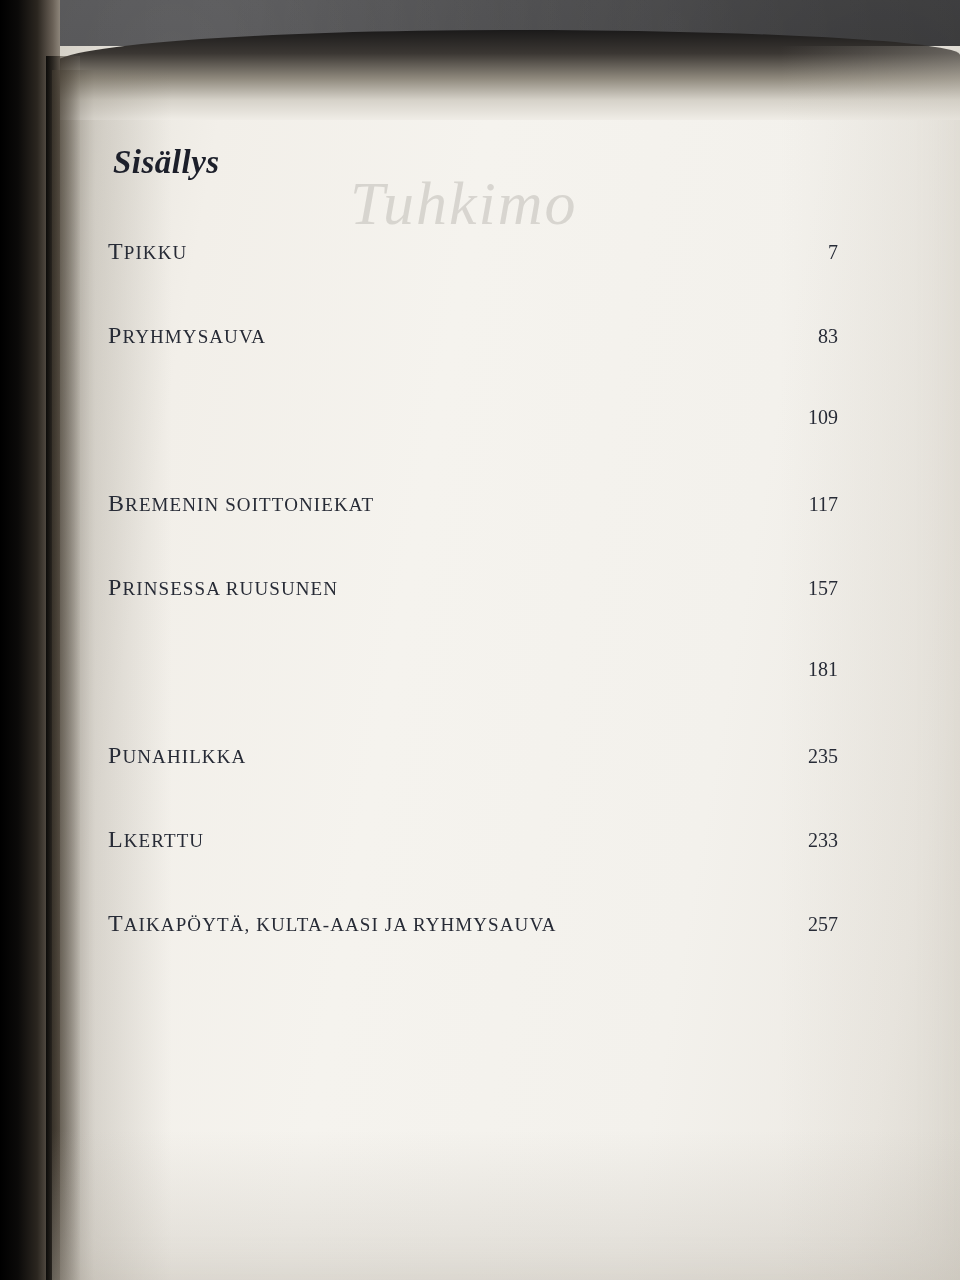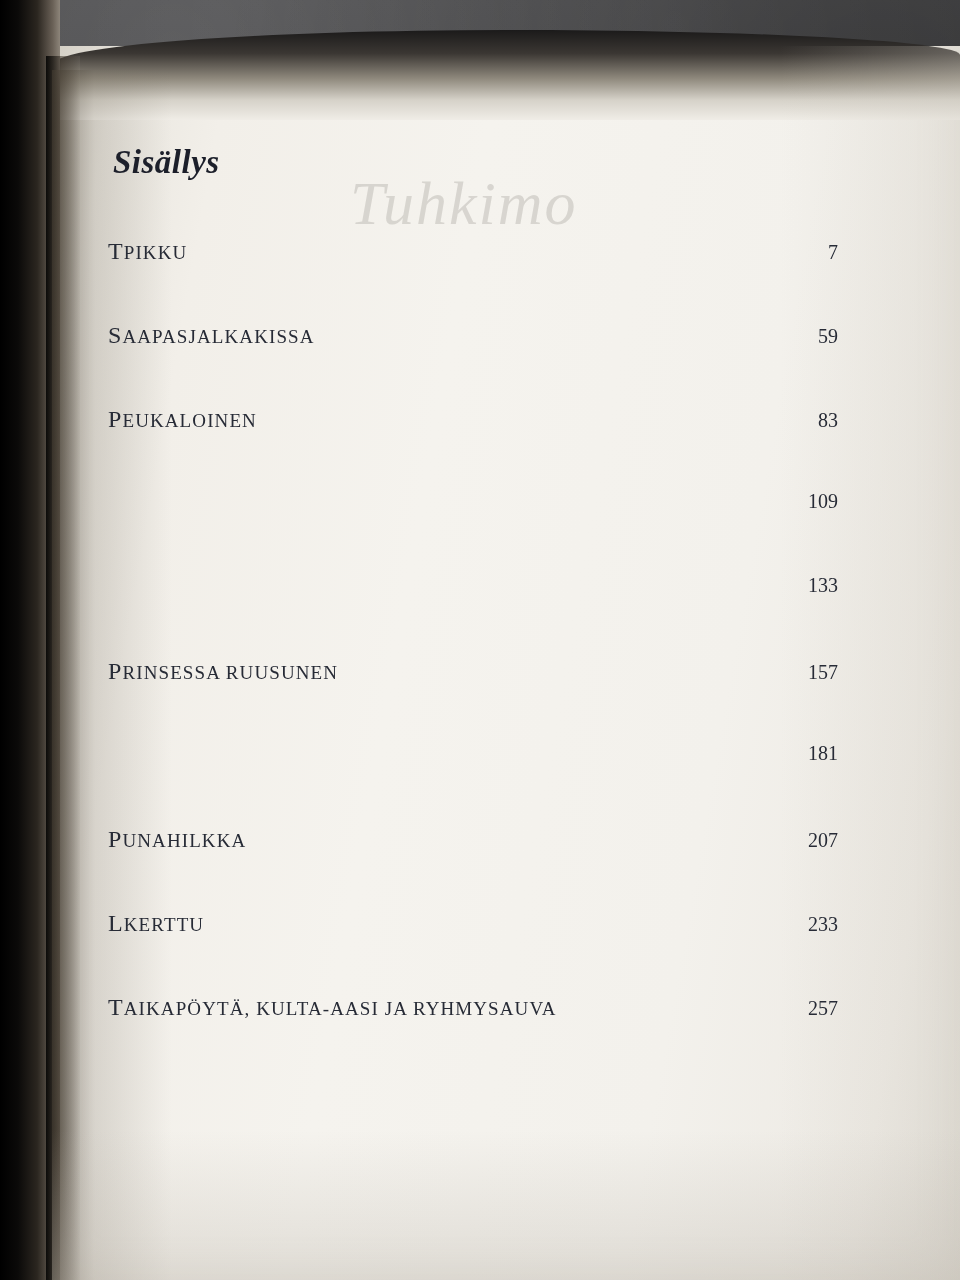--- a/index.html
+++ b/index.html
@@ -207,64 +207,58 @@
     <div class="toc-title">Sisällys</div>
     <div class="toc-list">
         <div class="toc-row">
           <div class="toc-entry"><span class="cap">T</span><span>PIKKU</span></div>
           <div class="toc-leader">
             <span>. . . . . . . . . . . . . . . . . . . . . . . . . . . . . . . . . . . . . . . . . . . . . . . . . . . . . . . .</span>
           </div>
           <div class="toc-page">7</div>
         </div>
         <div class="toc-row">
-          <div class="toc-entry"><span class="cap">S</span><span>AAPASJALKAKISSA</span></div>
-          <div class="toc-leader">
-            <span>. . . . . . . . . . . . . . . . . . . . . . . . . . . . . . . . . . . . . . . . . . . . . . . . . . . . . . . .</span>
-          </div>
-          <div class="toc-page">59</div>
-        </div>
-        <div class="toc-row">
-          <div class="toc-entry"><span class="cap">P</span><span>EUKALOINEN</span></div>
+          <div class="toc-entry"><span class="cap">P</span><span>RYHMYSAUVA</span></div>
           <div class="toc-leader">
             <span>. . . . . . . . . . . . . . . . . . . . . . . . . . . . . . . . . . . . . . . . . . . . . . . . . . . . . . . .</span>
           </div>
           <div class="toc-page">83</div>
         </div>
         <div class="toc-row">
           <div class="toc-leader">
             <span>. . . . . . . . . . . . . . . . . . . . . . . . . . . . . . . . . . . . . . . . . . . . . . . . . . . . . . . .</span>
           </div>
           <div class="toc-page">109</div>
         </div>
         <div class="toc-row">
-          <div class="toc-leader">
-            <span>. . . . . . . . . . . . . . . . . . . . . . . . . . . . . . . . . . . . . . . . . . . . . . . . . . . . . . . .</span>
-          </div>
-          <div class="toc-page">133</div>
+          <div class="toc-entry"><span class="cap">B</span><span>REMENIN SOITTONIEKAT</span></div>
+          <div class="toc-leader">
+            <span>. . . . . . . . . . . . . . . . . . . . . . . . . . . . . . . . . . . . . . . . . . . . . . . . . . . . . . . .</span>
+          </div>
+          <div class="toc-page">117</div>
         </div>
         <div class="toc-row">
           <div class="toc-entry"><span class="cap">P</span><span>RINSESSA RUUSUNEN</span></div>
           <div class="toc-leader">
             <span>. . . . . . . . . . . . . . . . . . . . . . . . . . . . . . . . . . . . . . . . . . . . . . . . . . . . . . . .</span>
           </div>
           <div class="toc-page">157</div>
         </div>
         <div class="toc-row">
           <div class="toc-leader">
             <span>. . . . . . . . . . . . . . . . . . . . . . . . . . . . . . . . . . . . . . . . . . . . . . . . . . . . . . . .</span>
           </div>
           <div class="toc-page">181</div>
         </div>
         <div class="toc-row">
           <div class="toc-entry"><span class="cap">P</span><span>UNAHILKKA</span></div>
           <div class="toc-leader">
             <span>. . . . . . . . . . . . . . . . . . . . . . . . . . . . . . . . . . . . . . . . . . . . . . . . . . . . . . . .</span>
           </div>
-          <div class="toc-page">207</div>
+          <div class="toc-page">235</div>
         </div>
         <div class="toc-row">
           <div class="toc-entry"><span class="cap">L</span><span>KERTTU</span></div>
           <div class="toc-leader">
             <span>. . . . . . . . . . . . . . . . . . . . . . . . . . . . . . . . . . . . . . . . . . . . . . . . . . . . . . . .</span>
           </div>
           <div class="toc-page">233</div>
         </div>
         <div class="toc-row">
           <div class="toc-entry"><span class="cap">T</span><span>AIKAPÖYTÄ, KULTA-AASI JA RYHMYSAUVA</span></div>

